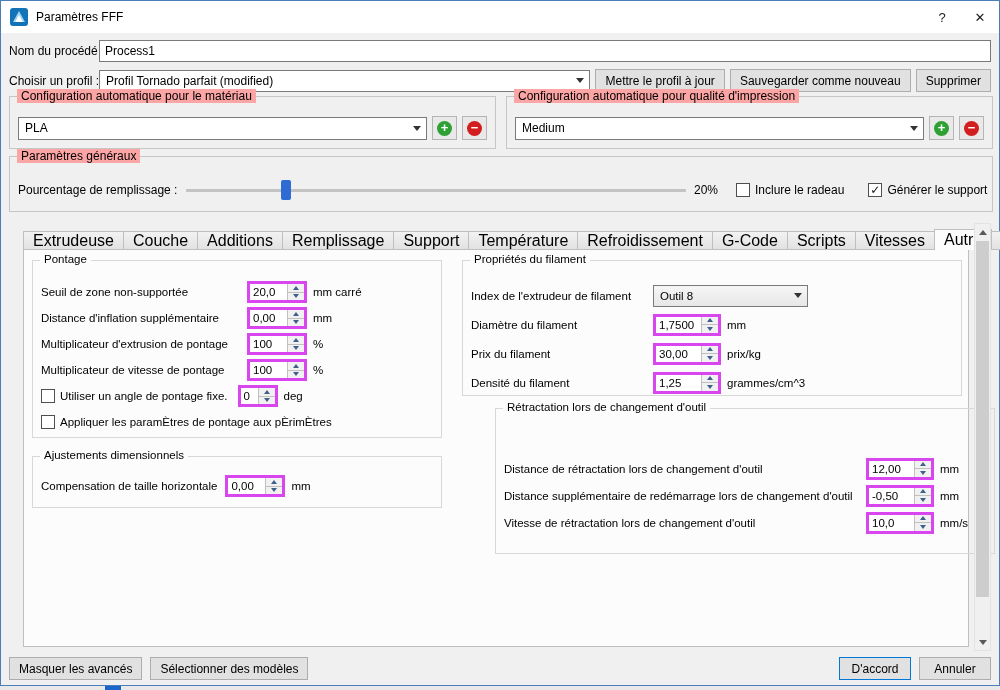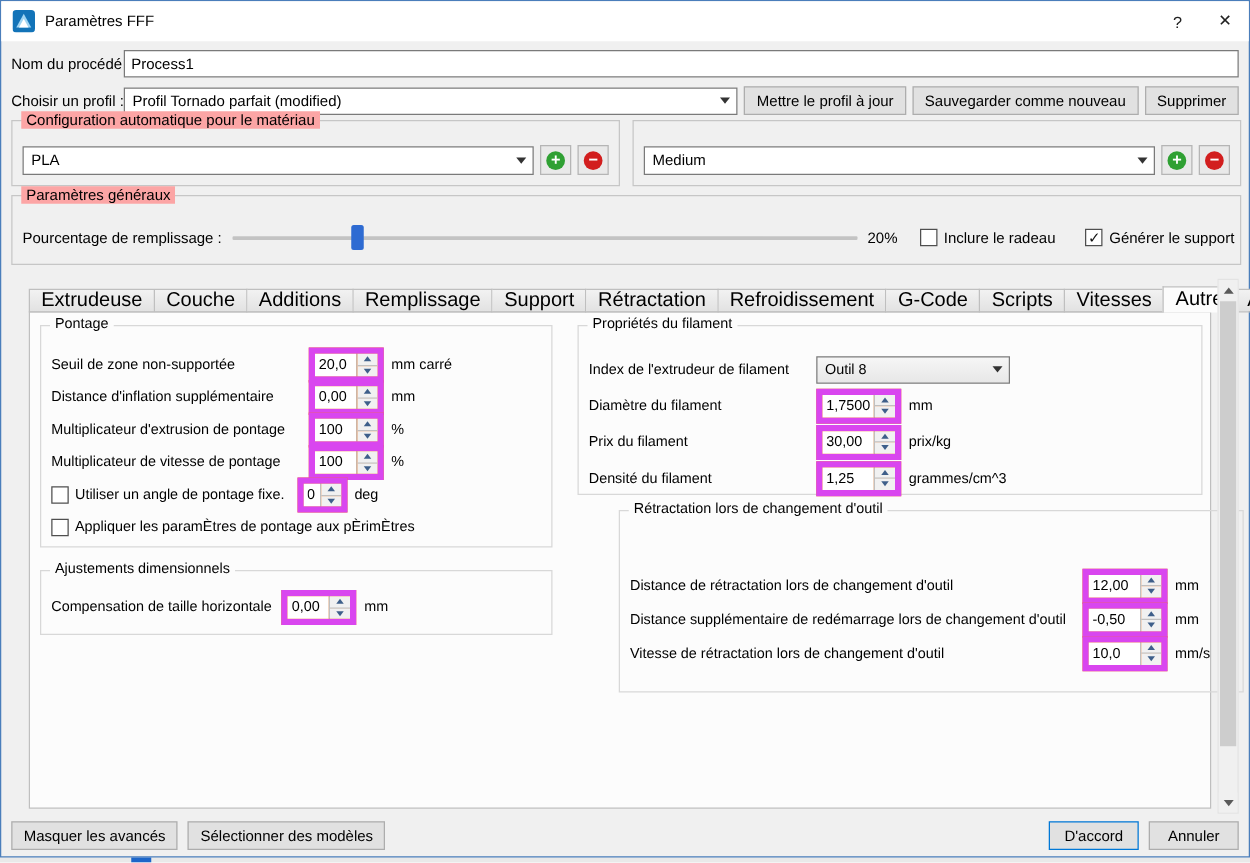--- a/index.html
+++ b/index.html
@@ -37,21 +37,21 @@
     height:23px; background:#e1e1e1; border:1px solid #adadad; box-sizing:border-box;
     display:inline-flex; align-items:center; justify-content:center; padding:0 9px;
     font-size:12px; white-space:nowrap; cursor:default;
   }
   .btn.default { border:1px solid #0078d7; }
   .groupbox { position:absolute; border:1px solid #c6c6c6; box-sizing:border-box; }
   .groupbox > .legend { position:absolute; top:-8px; left:7px; background:#fca5a5; padding:0 4px; white-space:nowrap; }
   .tabpane .groupbox { border-color:#d8d8d8; }
   .tabpane .groupbox > .legend { background:#fcfcfc; }
   
-  .spin { display:flex; height:28px; border:5px solid #d946ef; background:#f97316; box-sizing:border-box; flex:none; }
+  .spin { display:flex; height:22px; border:3px solid #d946ef; background:#0f172a; box-sizing:border-box; flex:none; }
   .spin input { flex:1; min-width:0; width:0; border:none; outline:none; padding:0 3px; background:#fff; font:11.5px "Liberation Sans","DejaVu Sans",sans-serif; }
   .spin-btns { width:16px; flex:none; display:flex; flex-direction:column; border-left:1px solid #c0c0c0; }
   .spin-up,.spin-down { flex:1; display:flex; align-items:center; justify-content:center; background:#f1f1f1; }
   .spin-up { border-bottom:1px solid #c0c0c0; }
   .spin-up::before { content:""; width:0; height:0; border-left:3px solid transparent; border-right:3px solid transparent; border-bottom:4px solid #3e5f8a; }
   .spin-down::before { content:""; width:0; height:0; border-left:3px solid transparent; border-right:3px solid transparent; border-top:4px solid #3e5f8a; }
   .w60 { width:60px; } .w40 { width:40px; } .w68 { width:68px; }
   
   .cb { display:inline-flex; align-items:center; gap:5px; white-space:nowrap; }
   .cb .box { width:14px; height:14px; box-sizing:border-box; border:1px solid #4f4f4f; background:#fff; font-size:12px; font-weight:bold; line-height:12px; text-align:center; color:#111; flex:none; }
@@ -173,20 +173,21 @@
       <div class="icon-btn">
         <span class="circle plus">+</span>
       </div>
       <div class="icon-btn">
         <span class="circle minus">−</span>
       </div>
     </div>
   </div>
 
   <div class="groupbox gb-quality">
+    <span class="legend">Configuration automatique pour qualité d'impression</span>
     <div class="auto-row">
       <div class="combo">
         <span>Medium</span>
         <span class="combo-arrow"></span>
       </div>
       <div class="icon-btn">
         <span class="circle plus">+</span>
       </div>
       <div class="icon-btn">
         <span class="circle minus">−</span>
@@ -213,21 +214,21 @@
       </div>
     </div>
   </div>
 
   <div class="tabbar">
     <div class="tab">Extrudeuse</div>
     <div class="tab">Couche</div>
     <div class="tab">Additions</div>
     <div class="tab">Remplissage</div>
     <div class="tab">Support</div>
-    <div class="tab">Rétractation</div>
+    <div class="tab">Température</div>
     <div class="tab">Refroidissement</div>
     <div class="tab">G-Code</div>
     <div class="tab">Scripts</div>
     <div class="tab">Vitesses</div>
     <div class="tab active">Autre</div>
     <div class="tab">Avancés</div>
   </div>
 
   <div class="tabpane">
 

